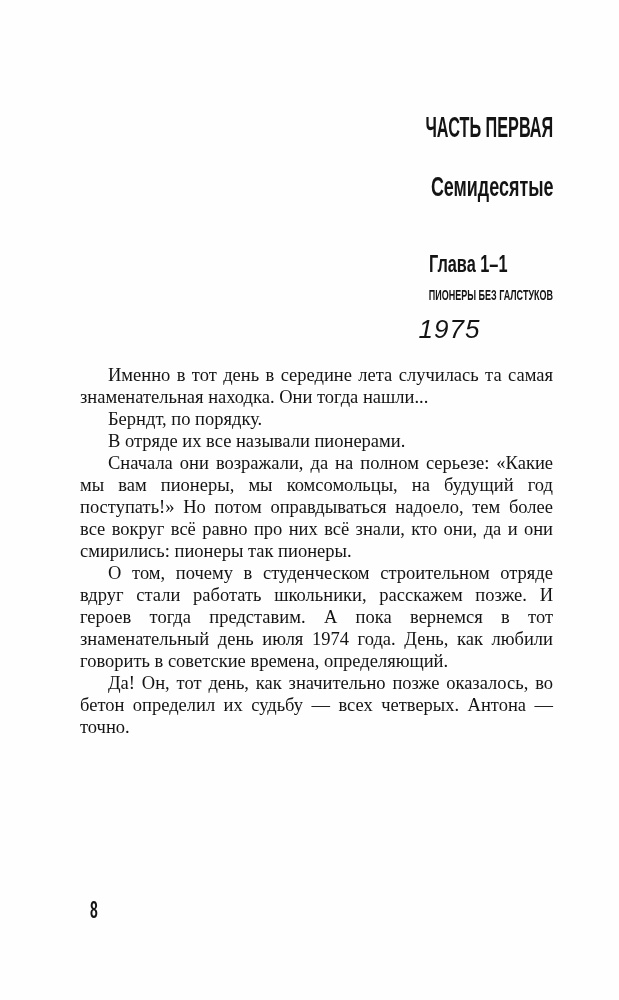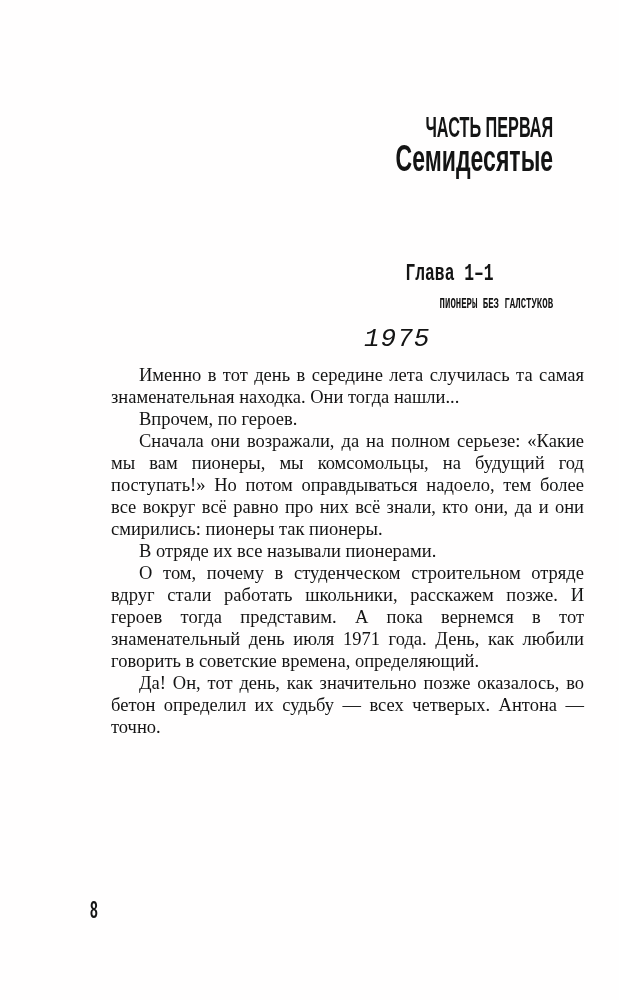--- a/index.html
+++ b/index.html
@@ -28,30 +28,30 @@
     line-height: 31px;
     white-space: nowrap;
   }
   .part-heading .line { display: block; }
   .cond {
     display: inline-block;
     transform-origin: 100% 50%;
   }
   .part-kicker { font-size: 29px; }
   .part-kicker .cond { transform: scaleX(0.56); }
-  .part-title { font-size: 36px; }
+  .part-title { font-size: 28px; margin-top: 28px; }
   .part-title .cond { transform: scaleX(0.64); }
 
   
   .chapter-heading {
     position: absolute;
-    top: 258px;
+    top: 248px;
     right: 66px;
-    text-align: left;
-    font-family: Liberation Mono, monospace;
+    text-align: center;
+    font-family: Liberation Sans, sans-serif;
     line-height: 31px;
     white-space: nowrap;
   }
   .chapter-no {
     font-size: 24px;
     font-weight: 700;
   }
   .chapter-no .cond { transform: scaleX(0.68); }
   .chapter-title {
     font-size: 15px;
@@ -68,21 +68,20 @@
 
   
   .body-text {
     position: absolute;
     left: 80px;
     top: 364px;
     width: 473px;
     font-size: 18.5px;
     line-height: 22px;
     text-align: justify;
-    margin-left: 31px;
   }
   .para {
     margin: 0;
     text-indent: 28px;
   }
   .it { }
 
   
   .page-number {
     position: absolute;
@@ -105,22 +104,22 @@
   </div>
 
   <div class="chapter-heading">
     <div class="chapter-no"><span class="cond">Глава 1–1</span></div>
     <div class="chapter-title"><span class="cond">ПИОНЕРЫ БЕЗ ГАЛСТУКОВ</span></div>
     <div class="chapter-year">1975</div>
   </div>
 
   <div class="body-text">
       <p class="para"><span>Именно в тот день в середине лета случилась та самая знаменательная находка. Они тогда нашли...</span></p>
-      <p class="para"><span>Впрочем, по героев.</span></p>
+      <p class="para"><span>Берндт, по порядку.</span></p>
+      <p class="para"><span>В отряде их все называли пионерами.</span></p>
       <p class="para"><span>Сначала они возражали, да на полном серьезе: «Какие мы вам пионеры, мы комсомольцы, на будущий год поступать!» Но потом оправдываться надоело, тем более все вокруг всё равно про них всё знали, кто они, да и они смирились: пионеры так пионеры.</span></p>
-      <p class="para"><span>В отряде их все называли пионерами.</span></p>
-      <p class="para"><span>О том, почему в студенческом строительном отряде вдруг стали работать школьники, расскажем позже. И героев тогда представим. А пока вернемся в тот знаменательный день июля 1971 года. День, как любили говорить в советские времена, </span><span class="it">определяющий.</span></p>
+      <p class="para"><span>О том, почему в студенческом строительном отряде вдруг стали работать школьники, расскажем позже. И героев тогда представим. А пока вернемся в тот знаменательный день июля 1974 года. День, как любили говорить в советские времена, </span><span class="it">определяющий.</span></p>
       <p class="para"><span>Да! Он, тот день, как значительно позже оказалось, во бетон определил их судьбу — всех четверых. Антона — точно.</span></p>
     </div>
 
   <div class="page-number"><span class="cond">8</span></div>
 
 </div>
 
 </body></html>

